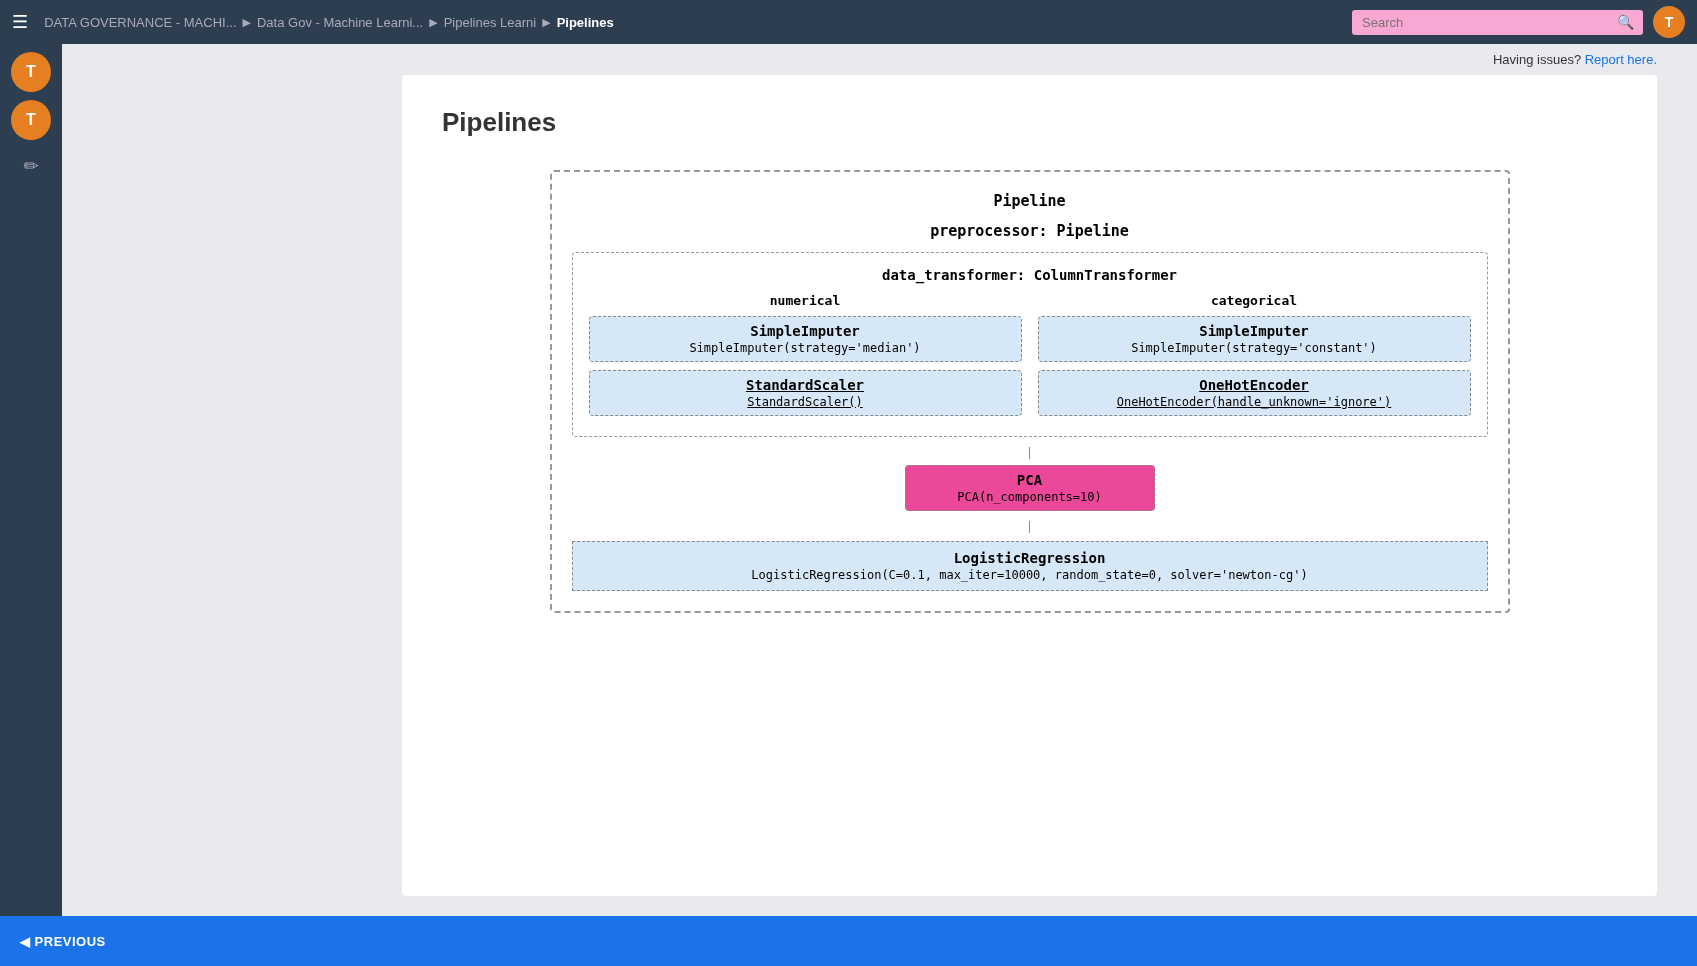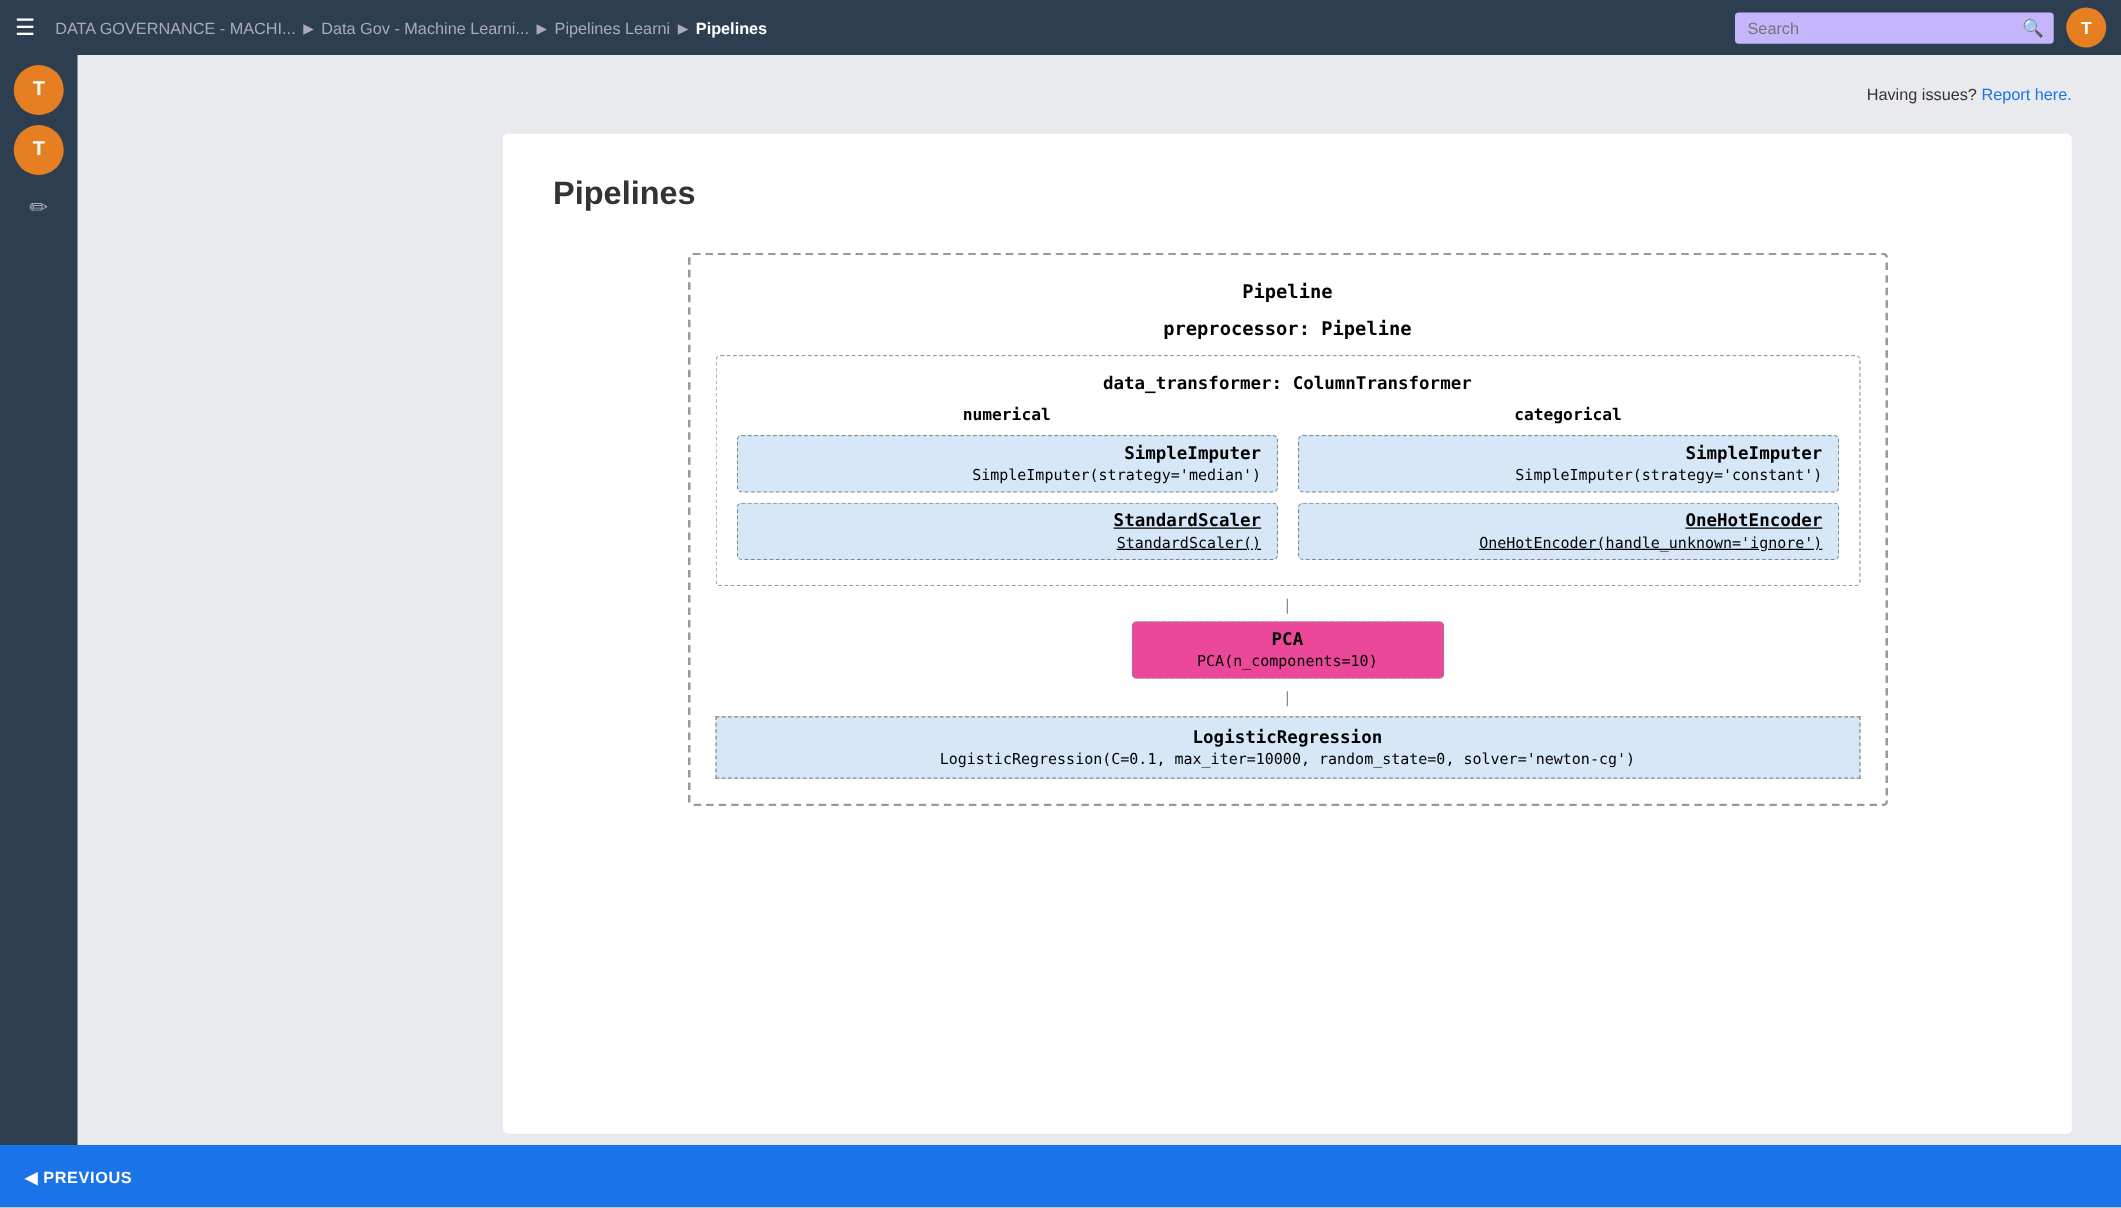--- a/index.html
+++ b/index.html
@@ -32,26 +32,26 @@
     }
     .breadcrumb-item.active {
       color: white;
       font-weight: bold;
     }
     .breadcrumb-arrow {
       color: #aab;
       font-size: 11px;
     }
     .search-box {
-      background: #c4b5fd;
+      background: #f9a8d4;
       border: none;
       border-radius: 3px;
       padding: 5px 32px 5px 10px;
       font-size: 13px;
-      width: 255px;
+      width: 291px;
       outline: none;
       color: #555;
     }
     .search-wrapper {
       position: relative;
       display: flex;
       align-items: center;
     }
     .search-icon-btn {
       position: absolute;
@@ -128,21 +128,21 @@
     .content-area {
       flex: 1;
       background: #e8eaed;
       overflow-y: auto;
       display: flex;
       flex-direction: column;
     }
 
     .issues-bar {
       text-align: right;
-      padding: 24px 40px;
+      padding: 8px 40px;
       font-size: 13px;
       color: #333;
       background: #e8eaed;
     }
     .report-link {
       color: #1a73e8;
       cursor: pointer;
       text-decoration: none;
     }
 
@@ -216,21 +216,21 @@
       font-size: 13px;
       text-align: center;
       flex: 1;
     }
 
     .step-box {
       border: 1px dashed #888;
       border-radius: 4px;
       background: #d6e8f7;
       padding: 6px 12px;
-      text-align: right;
+      text-align: center;
       font-family: monospace;
       font-size: 13px;
       flex: 1;
     }
     .step-box-title {
       font-weight: bold;
       font-size: 14px;
       display: block;
       margin-bottom: 2px;
     }

